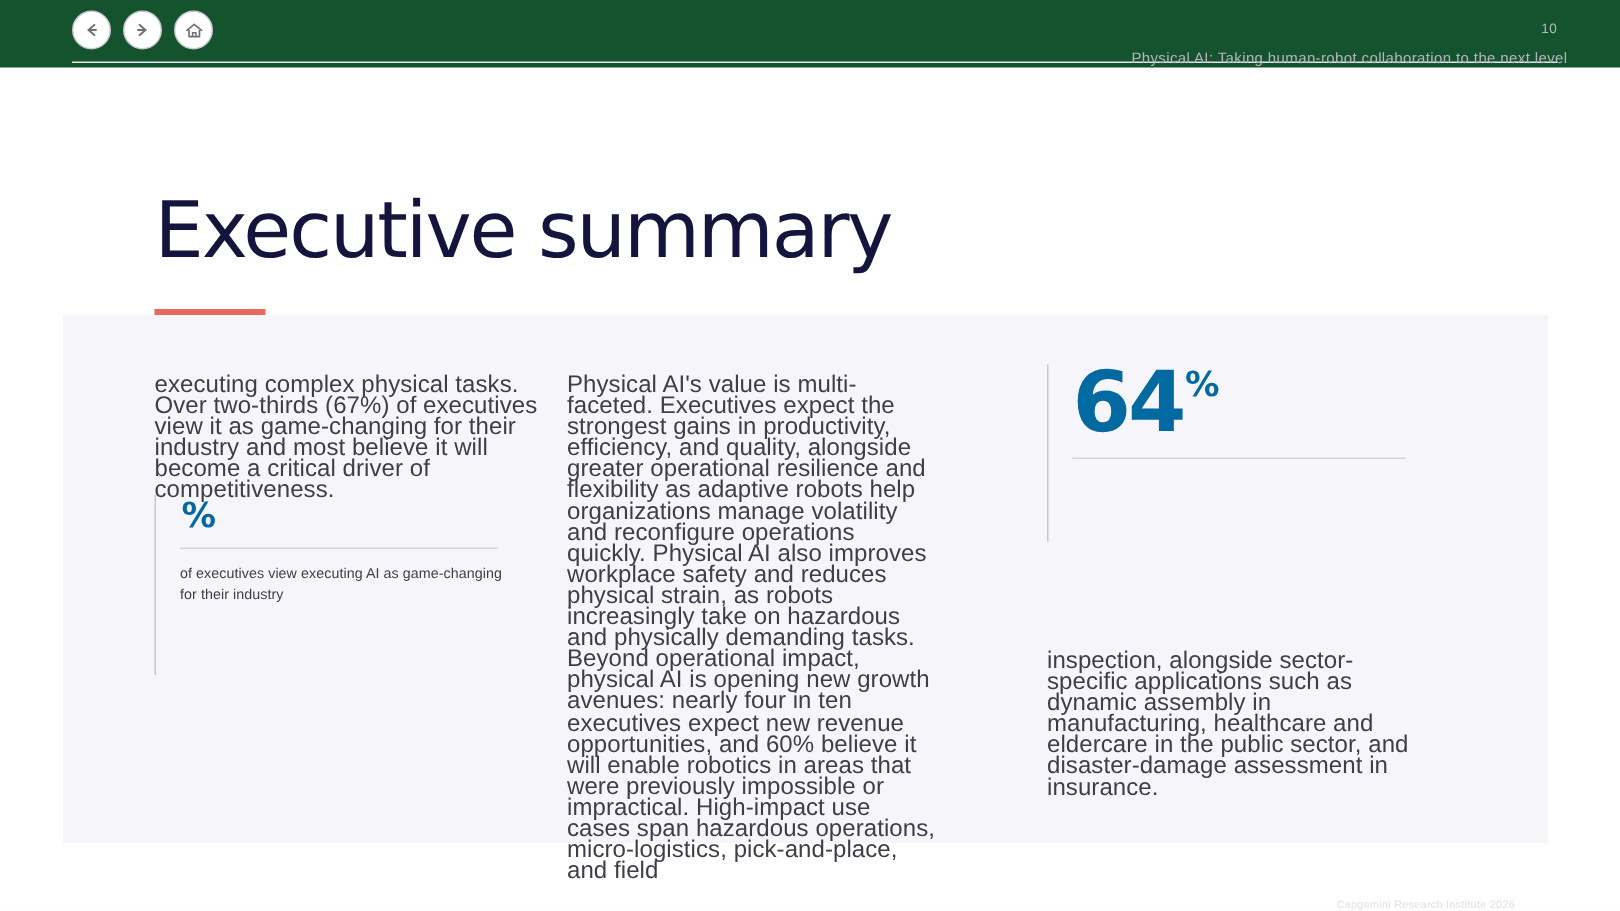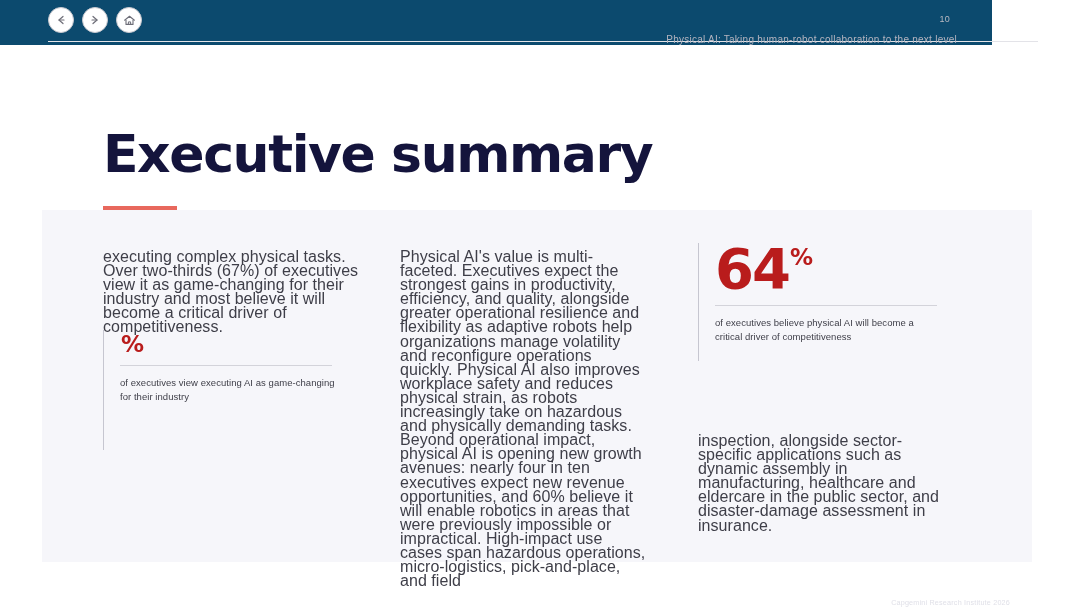--- a/index.html
+++ b/index.html
@@ -16,23 +16,23 @@
     position: relative;
     width: 1080px;
     height: 607px;
     background: #ffffff;
   }
 
   
   .nav-bar {
     position: absolute;
     top: 0; left: 0;
-    width: 992px;
+    width: 1080px;
     height: 45px;
-    background: #0c4a6e;
+    background: #14532d;
     text-decoration: underline;
   }
 
   .nav-icons {
     position: absolute;
     top: 7px; left: 48px;
     display: flex;
     gap: 8px;
     align-items: center;
   }
@@ -82,21 +82,21 @@
   
   .title-block {
     position: absolute;
     left: 103px;
     top: 128px;
   }
 
   .page-title {
     font-family: "DejaVu Sans", sans-serif;
     font-size: 52px;
-    font-weight: bold;
+    font-weight: normal;
     color: #14143c;
     letter-spacing: -1.4px;
     line-height: 1;
     text-align: right;
   }
 
   .title-accent {
     position: absolute;
     left: 103px;
     top: 206px;
@@ -131,37 +131,37 @@
   .col-3 { left: 608px; width: 295px; }
 
   .body-text {
     font-size: 16px;
     line-height: 14.1px;
     color: #3e3e48;
     letter-spacing: .05px;
   }
 
   .col-1 .para-top { position: absolute; top: 40px; left: 0; width: 258px; }
-  .col-2 .para-main { position: absolute; top: 40px; left: 0; width: 248px; margin-left: 22px; }
+  .col-2 .para-main { position: absolute; top: 40px; left: 0; width: 248px; }
   .col-3 .para-bottom { position: absolute; top: 207px; left: 48px; width: 250px; margin-top: 17px; }
 
   
   .stat {
     position: absolute;
     border-left: 1px solid #c6c6d0;
     padding-left: 16px;
   }
   .stat-1 { left: 0px;  top: 120px; width: 232px; height: 120px; }
   .stat-3 { left: 48px; top: 33px;  width: 240px; height: 118px; }
 
   .stat-value {
     font-family: "DejaVu Sans", sans-serif;
     font-size: 56px;
     font-weight: bold;
-    color: #b91c1c;
+    color: #0369a1;
     line-height: 0.92;
     letter-spacing: -2px;
     display: flex;
     align-items: flex-start;
   }
 
   .stat-pct {
     font-size: 23px;
     font-weight: bold;
     letter-spacing: -0.5px;
@@ -260,21 +260,20 @@
         <div class="body-text para-main">Physical AI's value is multi-faceted. Executives expect the strongest gains in productivity, efficiency, and quality, alongside greater operational resilience and flexibility as adaptive robots help organizations manage volatility and reconfigure operations quickly. Physical AI also improves workplace safety and reduces physical strain, as robots increasingly take on hazardous and physically demanding tasks. Beyond operational impact, physical AI is opening new growth avenues: nearly four in ten executives expect new revenue opportunities, and 60% believe it will enable robotics in areas that were previously impossible or impractical. High-impact use cases span hazardous operations, micro-logistics, pick-and-place, and field</div>
       </div>
 
       <div class="col col-3">
         <div class="stat stat-3">
           <div class="stat-value">
             <span>64</span>
             <span class="stat-pct">%</span>
           </div>
           <div class="stat-divider"></div>
-          <div class="stat-caption">of executives believe physical AI will become a critical driver of competitiveness</div>
         </div>
 
         <div class="body-text para-bottom">inspection, alongside sector-specific applications such as dynamic assembly in manufacturing, healthcare and eldercare in the public sector, and disaster-damage assessment in insurance.</div>
       </div>
 
     </div>
   </div>
 
   <div class="footer-credit">Capgemini Research Institute 2026</div>
 

